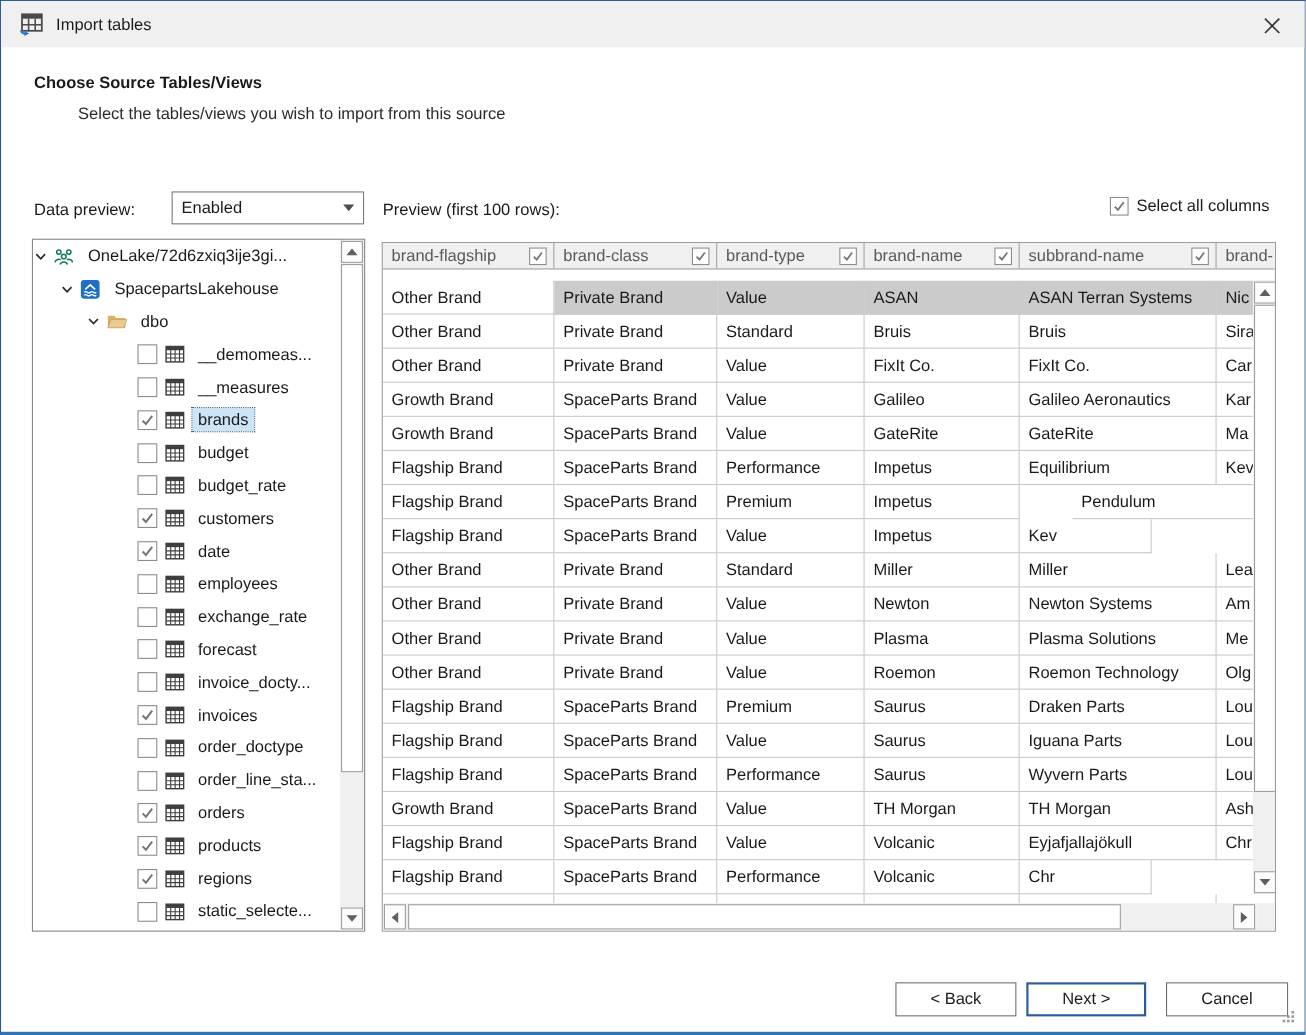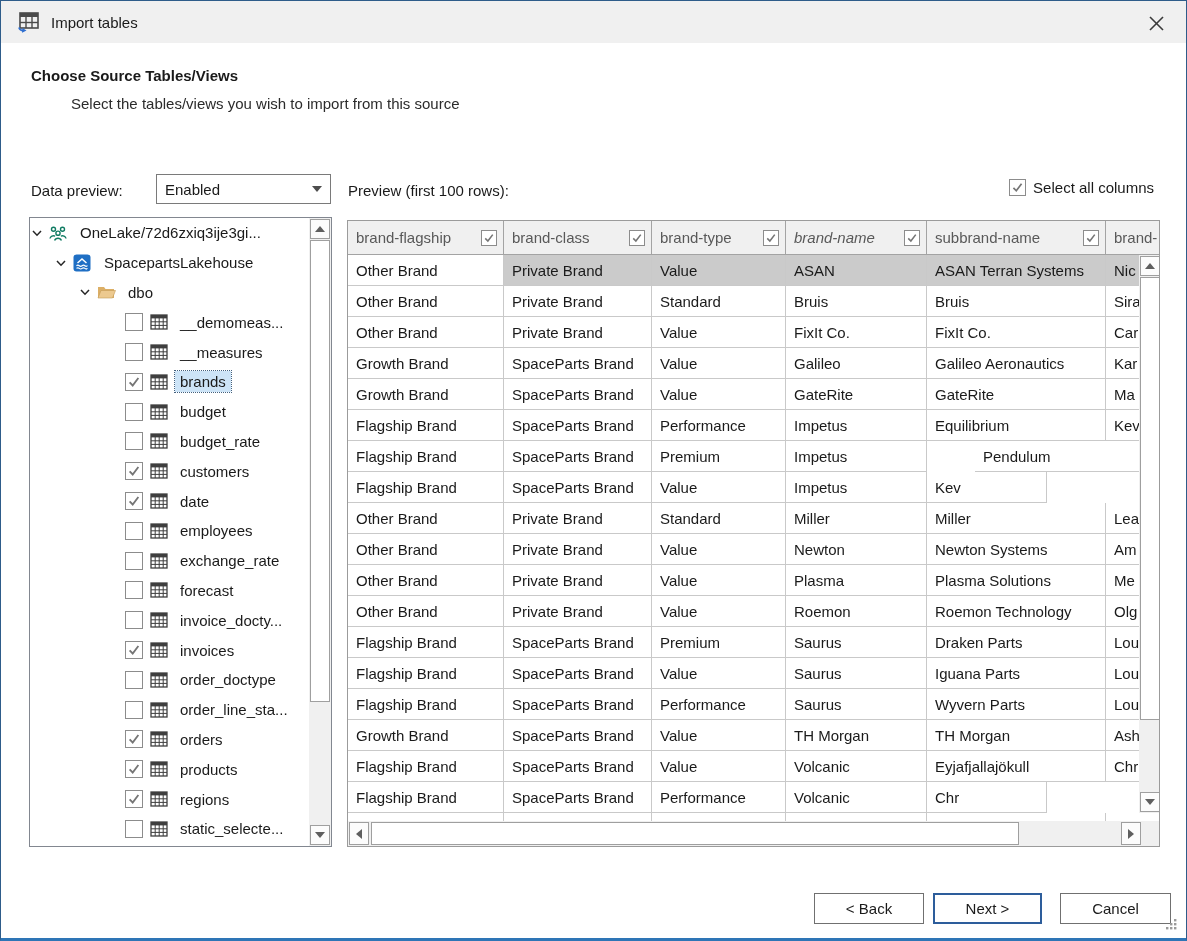--- a/index.html
+++ b/index.html
@@ -55,21 +55,21 @@
           display:flex; align-items:center; justify-content:center; cursor:pointer; }
   .sthumb { position:absolute; background:#fff; border:1px solid #9f9f9f; cursor:pointer; }
   .arr-up { width:0;height:0;border-left:5px solid transparent;border-right:5px solid transparent;border-bottom:6px solid #5f5f5f; }
   .arr-dn { width:0;height:0;border-left:5px solid transparent;border-right:5px solid transparent;border-top:6px solid #5f5f5f; }
   .arr-lf { width:0;height:0;border-top:5px solid transparent;border-bottom:5px solid transparent;border-right:6px solid #5f5f5f; }
   .arr-rt { width:0;height:0;border-top:5px solid transparent;border-bottom:5px solid transparent;border-left:6px solid #5f5f5f; }
 
   
   .table-panel { position:absolute; left:346px; top:219px; width:813px; height:627px;
                  border:1px solid #9b9b9b; background:#fff; overflow:hidden; }
-  .thead { position:absolute; left:0; top:0; right:0; height:34px; display:flex; background:#f0f0f0;
+  .thead { position:absolute; left:0; top:0; right:0; height:24px; display:flex; background:#f0f0f0;
            border-bottom:1px solid #a3a3a3; overflow:hidden; }
   .hcell { height:100%; display:flex; align-items:center; padding:0 6px 0 8px;
            border-right:1px solid #a3a3a3; flex:0 0 auto; cursor:pointer; }
   .hcell .hname { font-size:15px; color:#595959; white-space:nowrap; overflow:hidden; }
   .hcell .cb { width:16px; height:16px; margin-left:auto; }
   .tbody { position:absolute; left:0; top:34px; right:0; height:567px; overflow:hidden; }
   .drow { display:flex; height:31px; cursor:pointer; }
   .dcell { height:100%; display:flex; align-items:center; padding-left:8px; font-size:15px; color:#1a1a1a;
            border-right:1px solid #c9c9c9; border-bottom:1px solid #c9c9c9; white-space:nowrap; overflow:hidden; flex:0 0 auto; }
   .drow.sel .dcell { background:#cbcbcb; }
@@ -462,21 +462,21 @@
           </span>
         </div>
         <div class="hcell" style="width: 134px;">
           <span class="hname">brand-type</span>
           <span class="cb" style="width: 16px; height: 16px;">
             <svg width="12" height="12" viewBox="0 0 16 16">
               <path d="M3,8.5 L6.5,12 L13,3.5" fill="none" stroke="#757575" stroke-width="2.1"></path>
             </svg>
           </span>
         </div>
-        <div class="hcell" style="width: 141px; font-style: italic;">
+        <div class="hcell" style="width: 141px;">
           <span class="hname">brand-name</span>
           <span class="cb" style="width: 16px; height: 16px;">
             <svg width="12" height="12" viewBox="0 0 16 16">
               <path d="M3,8.5 L6.5,12 L13,3.5" fill="none" stroke="#757575" stroke-width="2.1"></path>
             </svg>
           </span>
         </div>
         <div class="hcell" style="width: 179px;">
           <span class="hname">subbrand-name</span>
           <span class="cb" style="width: 16px; height: 16px;">

